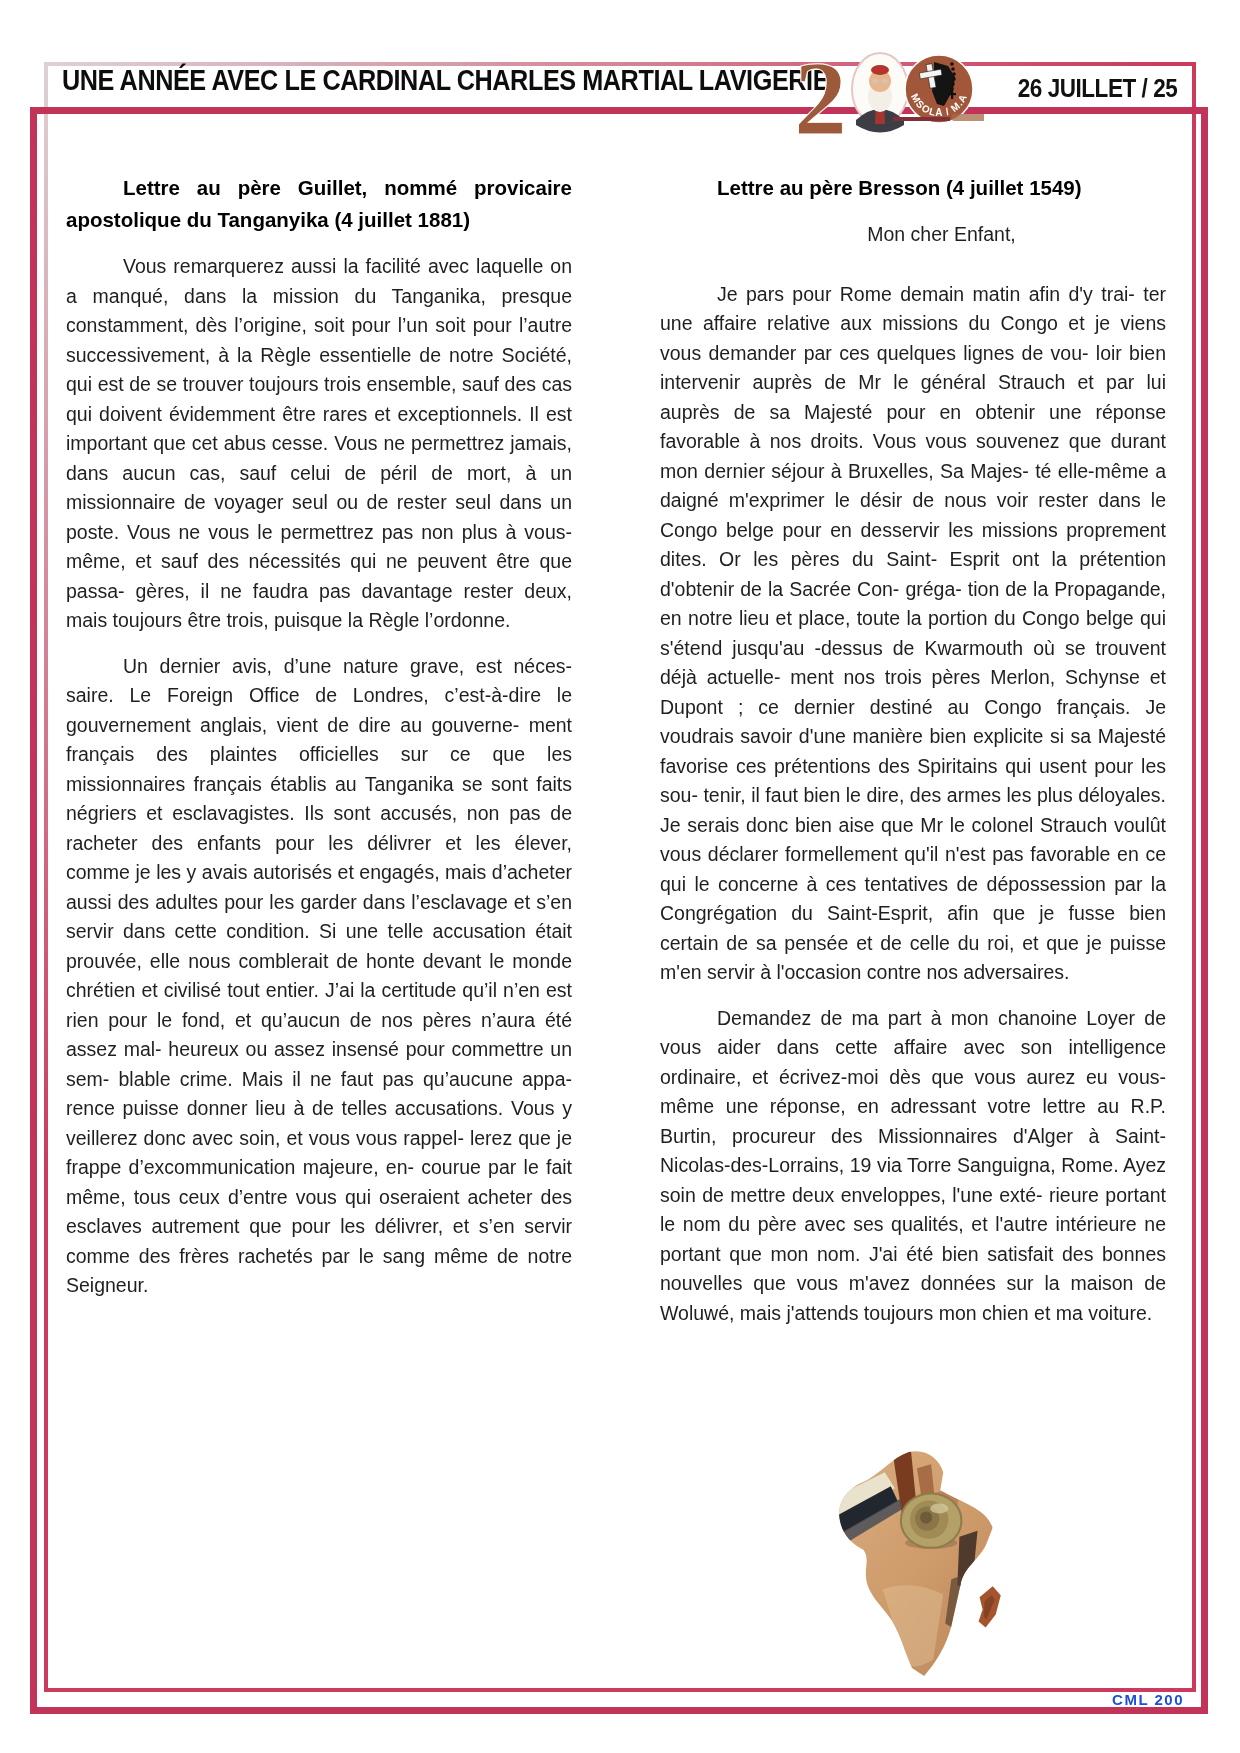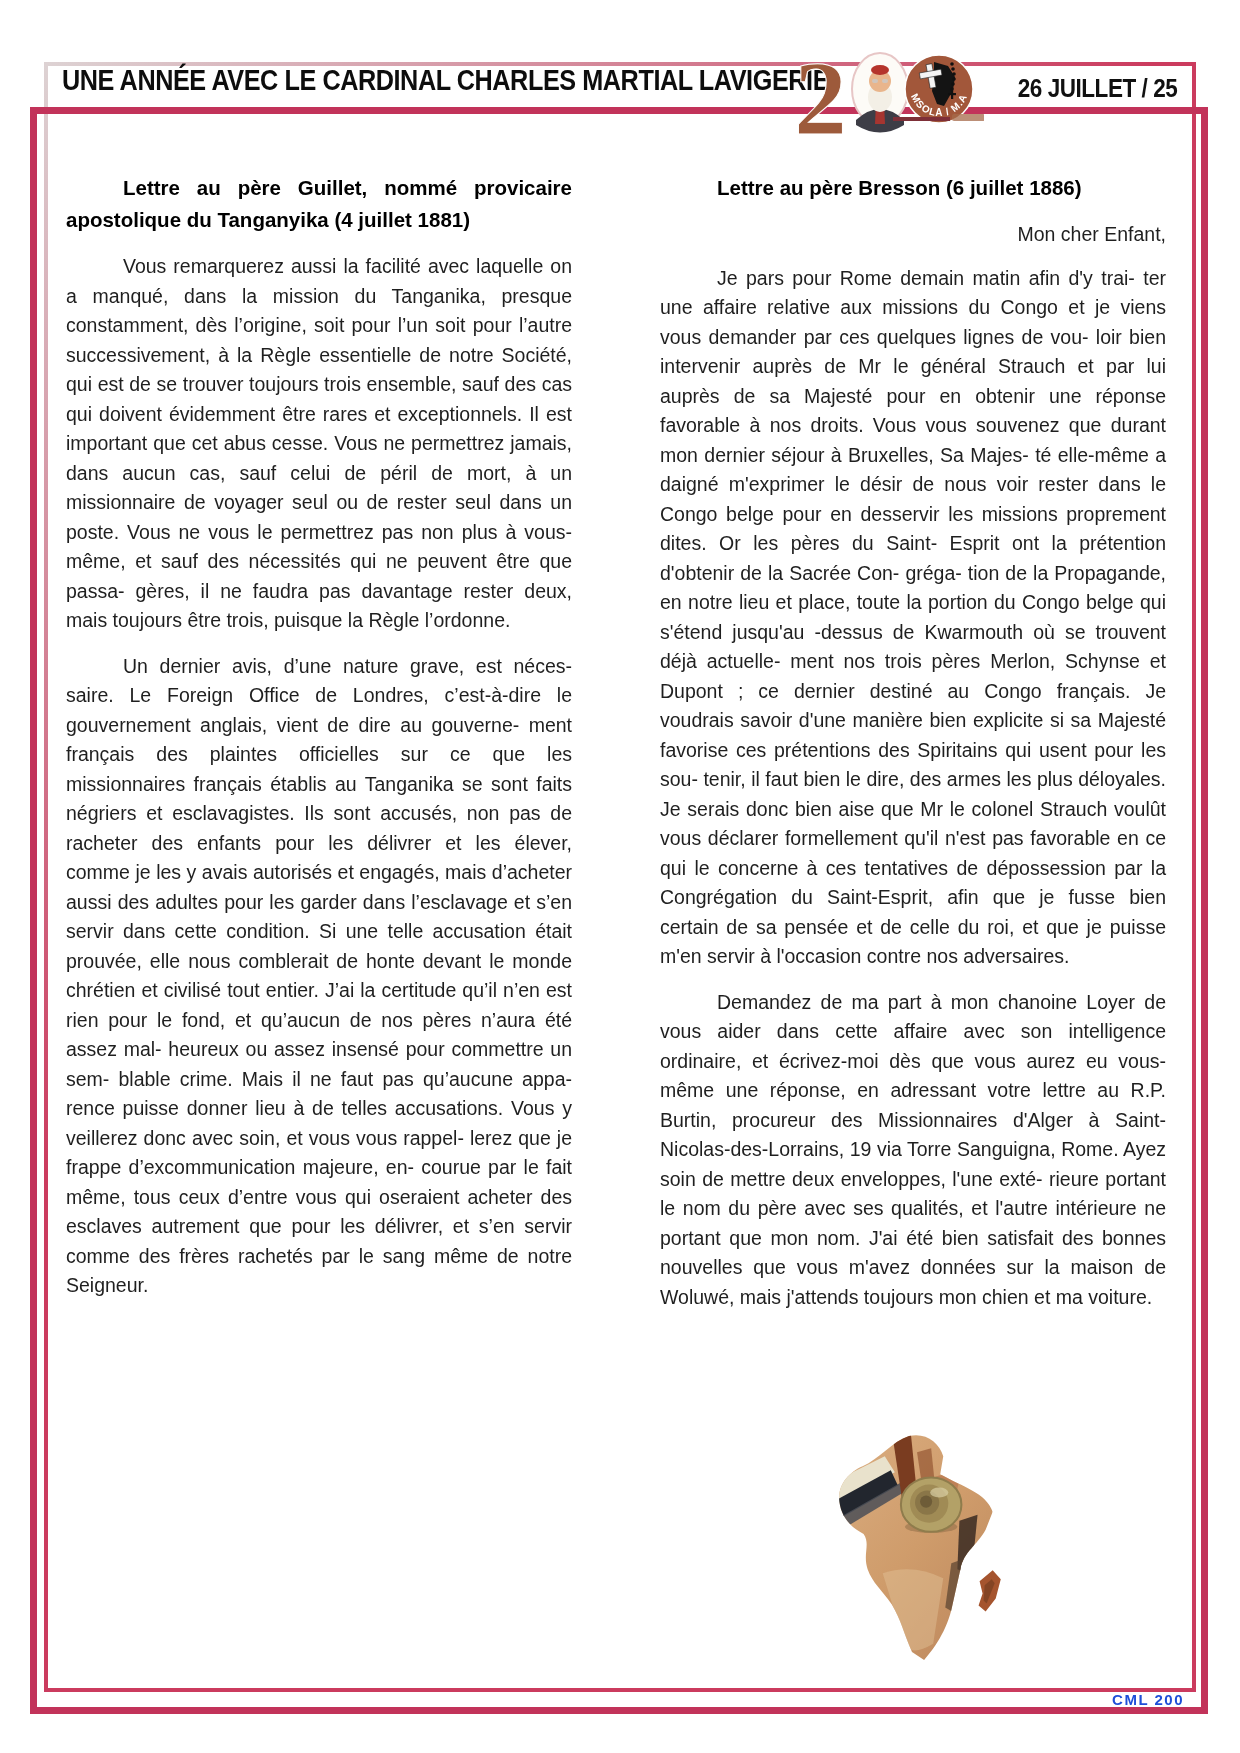--- a/index.html
+++ b/index.html
@@ -37,21 +37,21 @@
   }
   .col{width:522px;}
   .col h2{
     font-size:20.5px;font-weight:bold;color:#000;
     line-height:32px;text-align:justify;text-indent:57px;margin:0 0 16px;
   }
   .col p{
     font-size:19.5px;color:#1f1f1f;
     line-height:29.5px;text-align:justify;text-indent:57px;margin:0 0 16px;
   }
-  .col p.salutation{text-align:right;margin-bottom:14px;}
+  .col p.salutation{text-align:center;margin-bottom:30px;}
   .africa-wrap{margin-top:120px;text-align:center;}
   
   .footer-code{
     position:absolute;right:56px;top:1692px;margin:0;
     font-size:15px;line-height:15px;font-weight:bold;
     letter-spacing:1.5px;color:#1d4ed8;z-index:2;
   }
 </style>
 </head>
 <body>
@@ -107,21 +107,21 @@
 
 <div class="columns">
 
   <div class="col">
     <h2>Lettre au père Guillet, nommé provicaire apostolique du Tanganyika (4 juillet 1881)</h2>
     <p>Vous remarquerez aussi la facilité avec laquelle on a manqué, dans la mission du Tanganika, presque constamment, dès l’origine, soit pour l’un soit pour l’autre successivement, à la Règle essentielle de notre Société, qui est de se trouver toujours trois ensemble, sauf des cas qui doivent évidemment être rares et exceptionnels. Il est important que cet abus cesse. Vous ne permettrez jamais, dans aucun cas, sauf celui de péril de mort, à un missionnaire de voyager seul ou de rester seul dans un poste. Vous ne vous le permettrez pas non plus à vous-même, et sauf des nécessités qui ne peuvent être que passa- gères, il ne faudra pas davantage rester deux, mais toujours être trois, puisque la Règle l’ordonne.</p>
     <p>Un dernier avis, d’une nature grave, est néces- saire. Le Foreign Office de Londres, c’est-à-dire le gouvernement anglais, vient de dire au gouverne- ment français des plaintes officielles sur ce que les missionnaires français établis au Tanganika se sont faits négriers et esclavagistes. Ils sont accusés, non pas de racheter des enfants pour les délivrer et les élever, comme je les y avais autorisés et engagés, mais d’acheter aussi des adultes pour les garder dans l’esclavage et s’en servir dans cette condition. Si une telle accusation était prouvée, elle nous comblerait de honte devant le monde chrétien et civilisé tout entier. J’ai la certitude qu’il n’en est rien pour le fond, et qu’aucun de nos pères n’aura été assez mal- heureux ou assez insensé pour commettre un sem- blable crime. Mais il ne faut pas qu’aucune appa- rence puisse donner lieu à de telles accusations. Vous y veillerez donc avec soin, et vous vous rappel- lerez que je frappe d’excommunication majeure, en- courue par le fait même, tous ceux d’entre vous qui oseraient acheter des esclaves autrement que pour les délivrer, et s’en servir comme des frères rachetés par le sang même de notre Seigneur.</p>
   </div>
 
   <div class="col">
-    <h2>Lettre au père Bresson (6 juillet 1886)</h2>
+    <h2>Lettre au père Bresson (4 juillet 1549)</h2>
     <p class="salutation">Mon cher Enfant,</p>
     <p>Je pars pour Rome demain matin afin d'y trai- ter une affaire relative aux missions du Congo et je viens vous demander par ces quelques lignes de vou- loir bien intervenir auprès de Mr le général Strauch et par lui auprès de sa Majesté pour en obtenir une réponse favorable à nos droits. Vous vous souvenez que durant mon dernier séjour à Bruxelles, Sa Majes- té elle-même a daigné m'exprimer le désir de nous voir rester dans le Congo belge pour en desservir les missions proprement dites. Or les pères du Saint- Esprit ont la prétention d'obtenir de la Sacrée Con- gréga- tion de la Propagande, en notre lieu et place, toute la portion du Congo belge qui s'étend jusqu'au -dessus de Kwarmouth où se trouvent déjà actuelle- ment nos trois pères Merlon, Schynse et Dupont ; ce dernier destiné au Congo français. Je voudrais savoir d'une manière bien explicite si sa Majesté favorise ces prétentions des Spiritains qui usent pour les sou- tenir, il faut bien le dire, des armes les plus déloyales. Je serais donc bien aise que Mr le colonel Strauch voulût vous déclarer formellement qu'il n'est pas favorable en ce qui le concerne à ces tentatives de dépossession par la Congrégation du Saint-Esprit, afin que je fusse bien certain de sa pensée et de celle du roi, et que je puisse m'en servir à l'occasion contre nos adversaires.</p>
     <p>Demandez de ma part à mon chanoine Loyer de vous aider dans cette affaire avec son intelligence ordinaire, et écrivez-moi dès que vous aurez eu vous- même une réponse, en adressant votre lettre au R.P. Burtin, procureur des Missionnaires d'Alger à Saint- Nicolas-des-Lorrains, 19 via Torre Sanguigna, Rome. Ayez soin de mettre deux enveloppes, l'une exté- rieure portant le nom du père avec ses qualités, et l'autre intérieure ne portant que mon nom. J'ai été bien satisfait des bonnes nouvelles que vous m'avez données sur la maison de Woluwé, mais j'attends toujours mon chien et ma voiture.</p>
 
     <div class="africa-wrap">
       <svg width="212" height="232" viewBox="0 0 200 230">
         <defs>
           <linearGradient id="wood" x1="0" y1="0" x2="1" y2="1">
             <stop offset="0" stop-color="#dcb084"></stop>
             <stop offset="0.5" stop-color="#cf9c6b"></stop>

